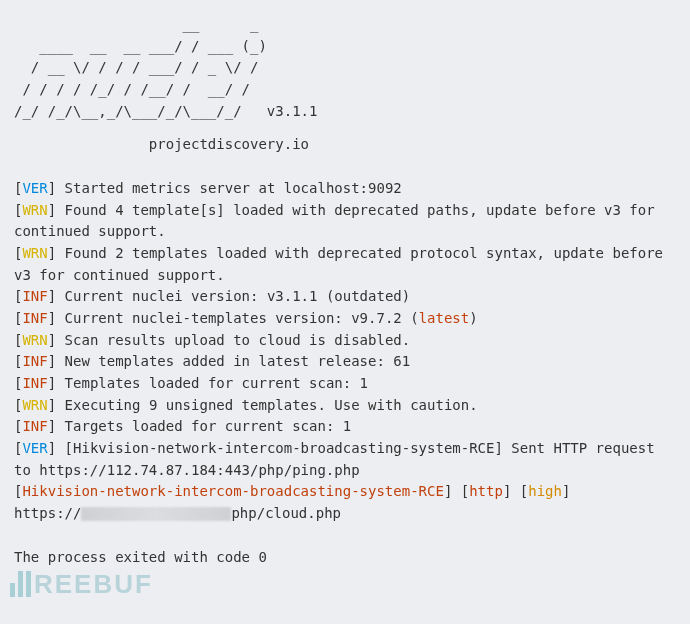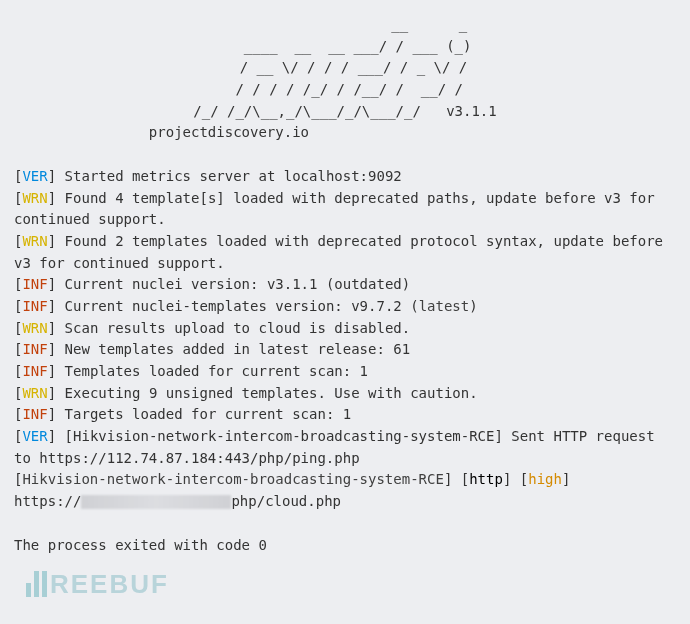--- a/index.html
+++ b/index.html
@@ -8,42 +8,42 @@
       font-family: "Menlo", "Monaco", "Consolas", monospace;
       font-size: 14px;
       line-height: 1.55;
       color: #333;
       padding: 14px;
       width: 690px;
       height: 624px;
       overflow: hidden;
       position: relative;
     }
-    .banner { white-space: pre; margin-bottom: 0; text-align: center; }
+    .banner { white-space: pre; margin-bottom: 12px; }
     .url-line { white-space: pre; }
     .line { white-space: pre-wrap; word-break: break-word; }
     .tag-br { color: #333; }
     .ver { color: #0088dd; text-align: center; }
     .wrn { color: #d6b300; text-align: center; }
     .inf { color: #c2410c; }
-    .green { color: #404040; }
-    .cyan { color: #000000; }
+    .green { color: #c2410c; }
+    .cyan { color: #c2410c; }
     .orange { color: #d48a00; }
     .redacted {
       display: inline-block;
       width: 150px;
       height: 14px;
       background: linear-gradient(90deg, #c9cace 0%, #d8d9dd 50%, #c9cace 100%);
       vertical-align: middle;
       filter: blur(1px);
       opacity: 0.8;
     }
     .watermark {
       position: absolute;
-      left: 26px;
+      left: 10px;
       bottom: 20px;
       font-family: Arial, sans-serif;
       font-weight: 700;
       font-size: 26px;
       letter-spacing: 2px;
       color: rgba(120, 180, 190, 0.45);
       display: flex;
       align-items: center;
       z-index: -1;
     }

